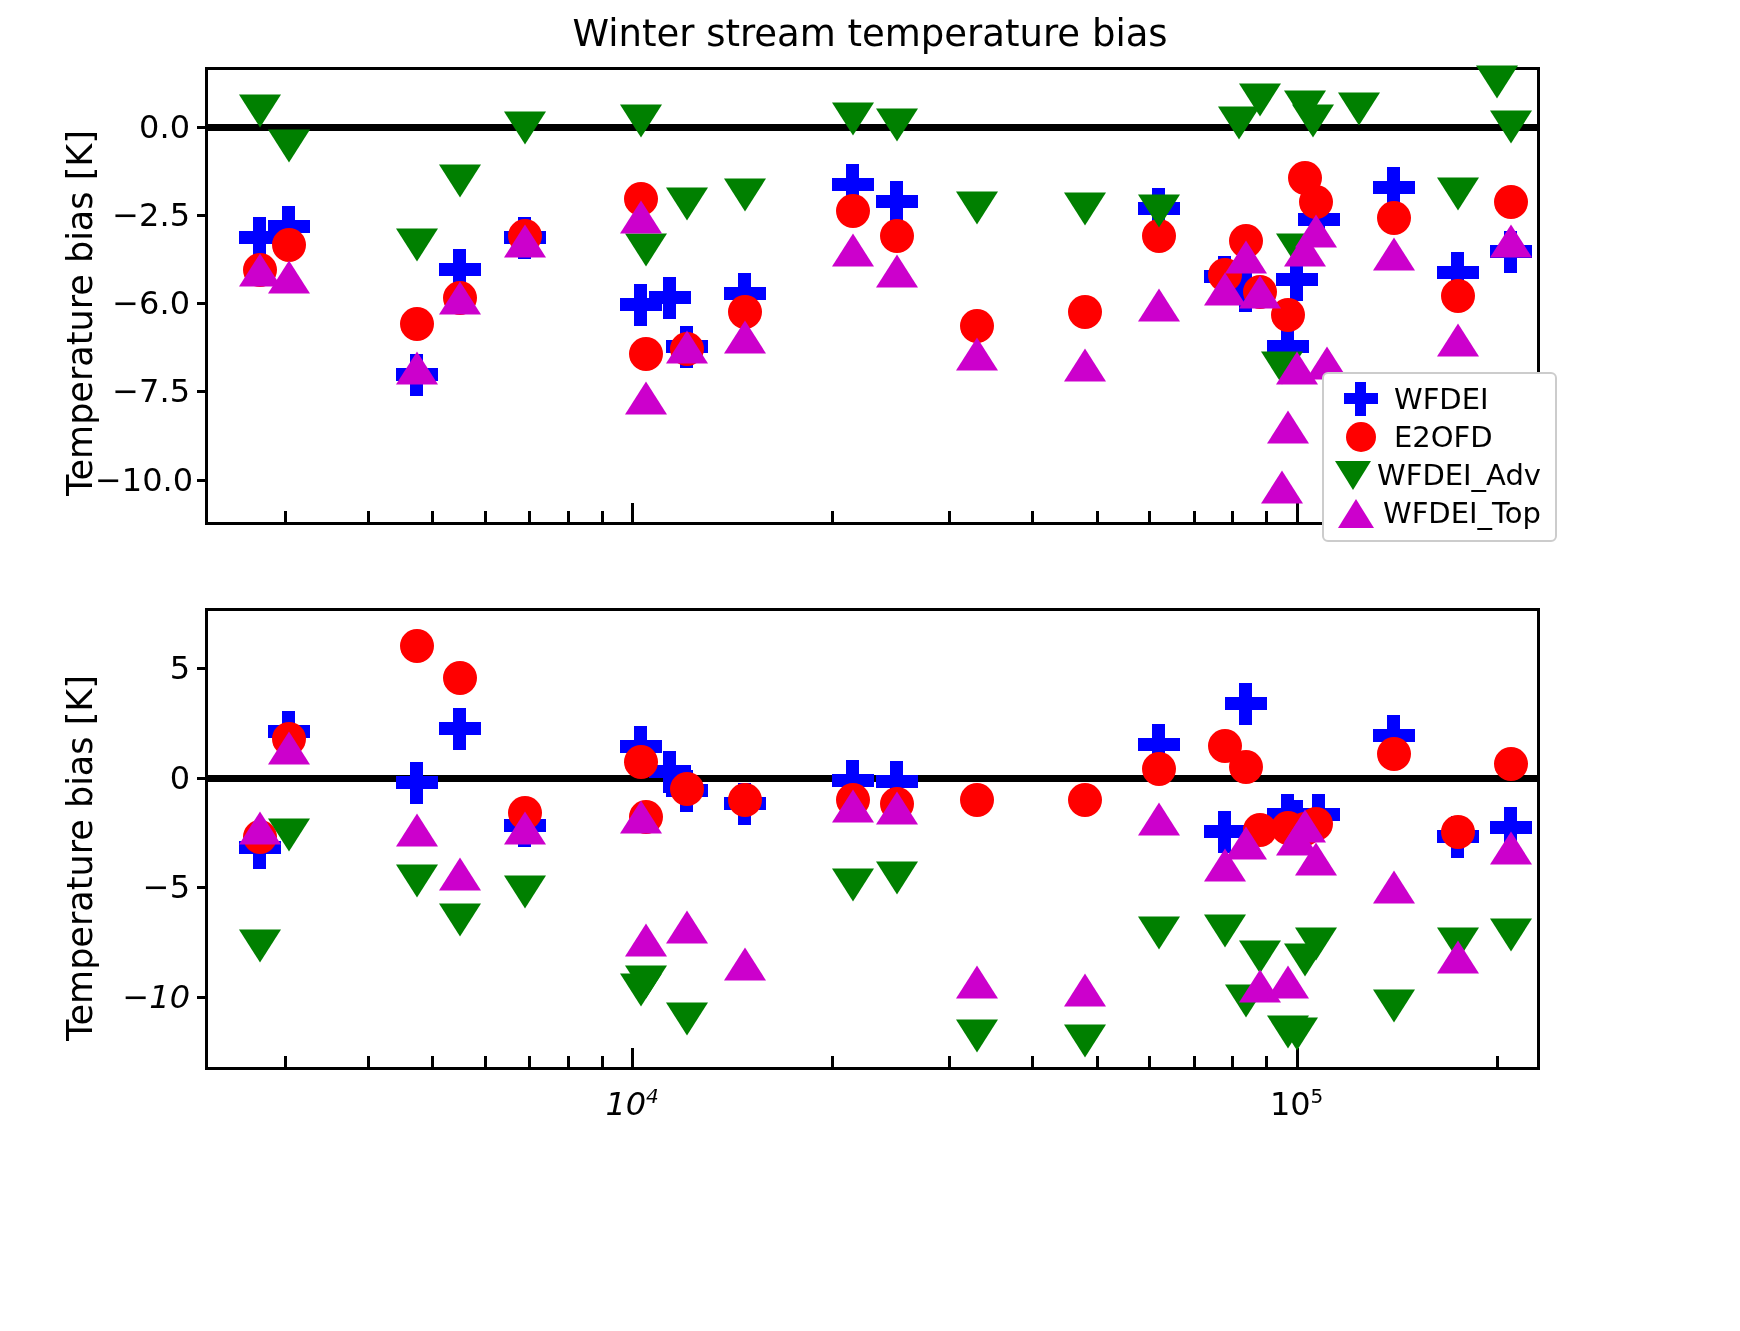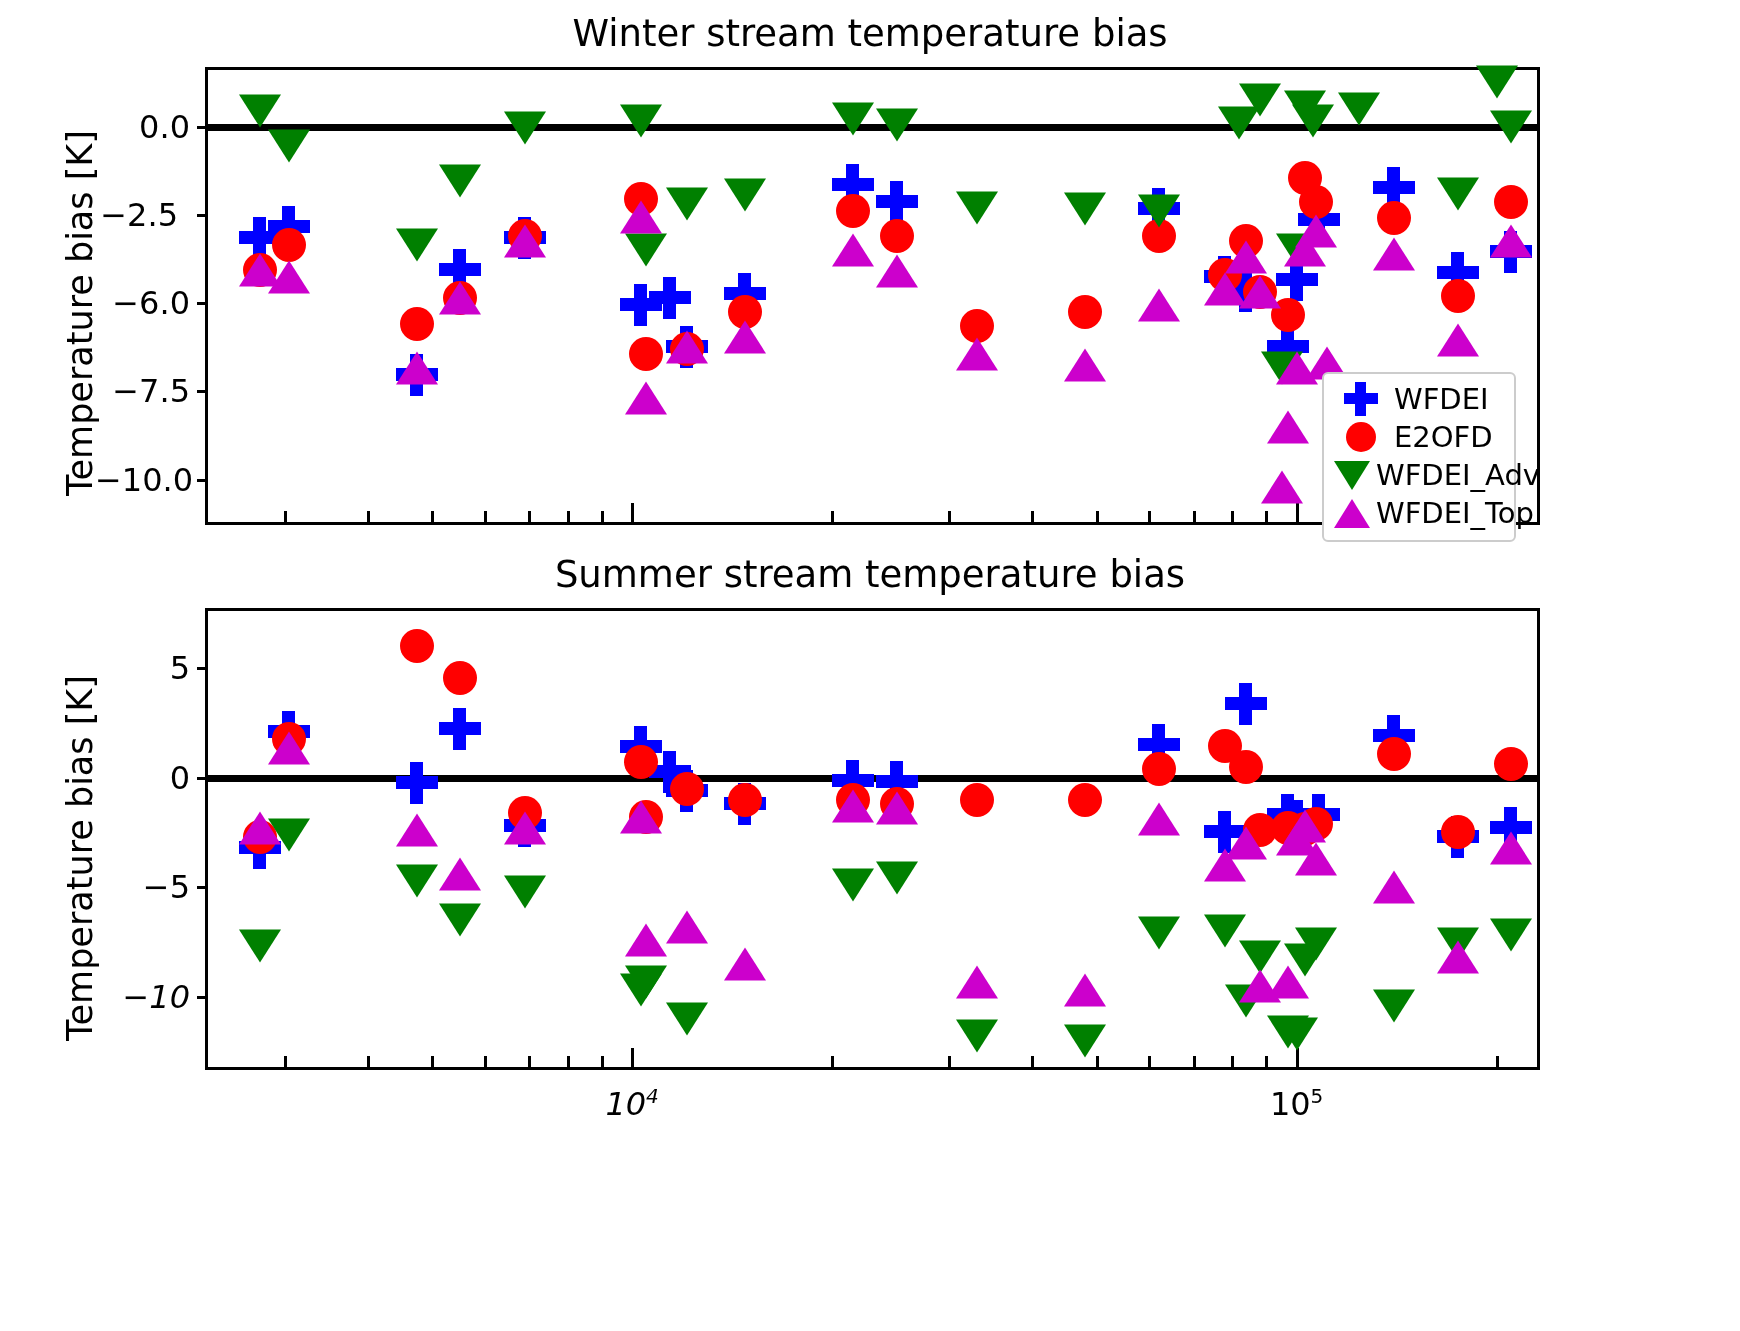--- a/index.html
+++ b/index.html
@@ -195,21 +195,20 @@
       <div class="mk mk-tri-up" style="left: 1079.84px; top: 356.656px;"></div>
       <div class="mk mk-tri-up" style="left: 1088.63px; top: 298.391px;"></div>
       <div class="mk mk-tri-up" style="left: 1097.16px; top: 180.094px;"></div>
       <div class="mk mk-tri-up" style="left: 1108.16px; top: 160.672px;"></div>
       <div class="mk mk-tri-up" style="left: 1118.75px; top: 293.094px;"></div>
       <div class="mk mk-tri-up" style="left: 1185.73px; top: 183.625px;"></div>
       <div class="mk mk-tri-up" style="left: 1250.13px; top: 270.141px;"></div>
       <div class="mk mk-tri-up" style="left: 1302.75px; top: 171.266px;"></div>
     </div>
 
-  <div class="panel-title" style="top:553px;">Summer stream temperature bias</div>
 
   <div class="ylabel" id="ylabel-summer" style="left:-130px;top:838px;width:420px;text-align:center;transform:rotate(-90deg);">Temperature bias [K]</div>
 
   <div class="axes" id="axes-summer" style="left:205px;top:608px;width:1335px;height:462px;">
     <div class="zeroline" id="zero-summer" style="top: 163.615px;"></div>
   <div class="ytick" style="top: 56px;"></div>
       <div class="ytick" style="top: 165.615px;"></div>
       <div class="ytick" style="top: 275.231px;"></div>
       <div class="ytick" style="top: 384.846px;"></div>
       <div class="xtick minor" style="left: 75.6789px; bottom: 0px;"></div>
@@ -316,21 +315,21 @@
       <div class="mk mk-tri-up" style="left: 1079.84px; top: 370.5px;"></div>
       <div class="mk mk-tri-up" style="left: 1088.63px; top: 228px;"></div>
       <div class="mk mk-tri-up" style="left: 1097.16px; top: 214.846px;"></div>
       <div class="mk mk-tri-up" style="left: 1108.16px; top: 247.731px;"></div>
       <div class="mk mk-tri-up" style="left: 1185.73px; top: 276.231px;"></div>
       <div class="mk mk-tri-up" style="left: 1250.13px; top: 346.385px;"></div>
       <div class="mk mk-tri-up" style="left: 1302.75px; top: 236.769px;"></div>
     </div>
 
 
-  <div class="legend" id="legend-box" style="left:1322px;top:372px;width:194px;">
+  <div class="legend" id="legend-box" style="left:1322px;top:372px;width:235px;">
     <div class="legend-row">
       <span class="legend-icon">
           <span class="lg-plus"></span>
         </span>
       <span class="legend-label">WFDEI</span>
     </div>
     <div class="legend-row">
       <span class="legend-icon">
           <span class="lg-circle"></span>
         </span>
@@ -344,21 +343,21 @@
     </div>
     <div class="legend-row">
       <span class="legend-icon">
           <span class="lg-tri-up"></span>
         </span>
       <span class="legend-label">WFDEI_Top</span>
     </div>
   </div>
 
 <div class="ytick-label" style="top: 126.5px; left: 95px; width: 95px;">0.0</div>
-    <div class="ytick-label" style="top: 214.781px; left: 83px; width: 95px;">−2.5</div>
+    <div class="ytick-label" style="top: 214.781px; left: 95px; width: 95px;">−2.5</div>
     <div class="ytick-label" style="top: 303.062px; left: 95px; width: 95px;">−6.0</div>
     <div class="ytick-label" style="top: 391.344px; left: 95px; width: 95px;">−7.5</div>
     <div class="ytick-label" style="top: 479.625px; left: 95px; width: 95px;">−10.0</div>
     <div class="ytick-label" style="top: 668px; left: 95px; width: 95px;">5</div>
     <div class="ytick-label" style="top: 777.615px; left: 95px; width: 95px;">0</div>
     <div class="ytick-label" style="top: 887.231px; left: 95px; width: 95px;">−5</div>
     <div class="ytick-label" style="top: 996.846px; left: 95px; width: 95px; font-style: italic;">−10</div>
     <div class="xtick-label" style="left: 632.132px; top: 1084px; font-style: italic;">10<sup>4</sup></div>
     <div class="xtick-label" style="left: 1296.63px; top: 1084px;">10<sup>5</sup></div>
   </div>

